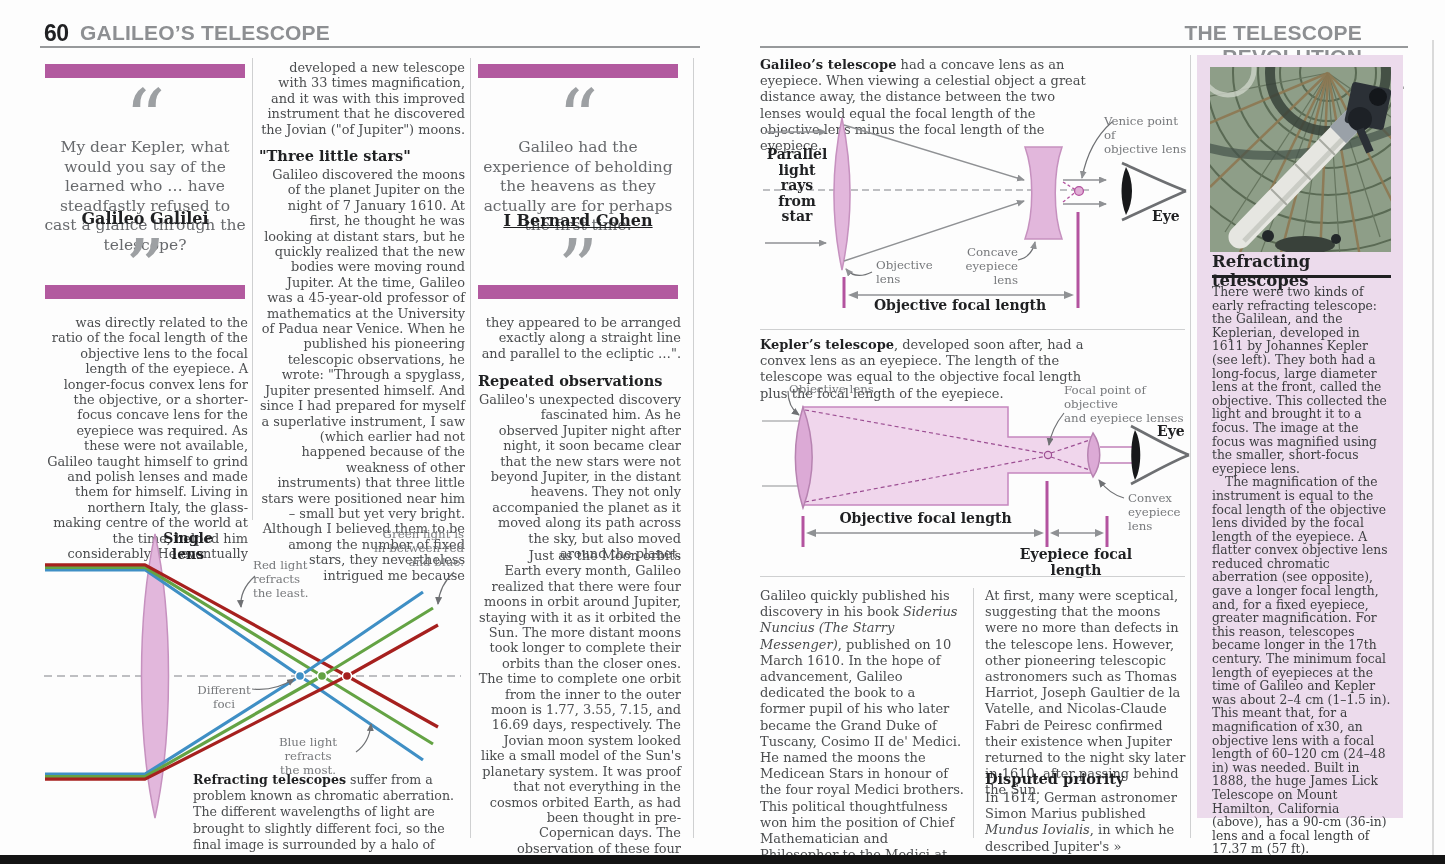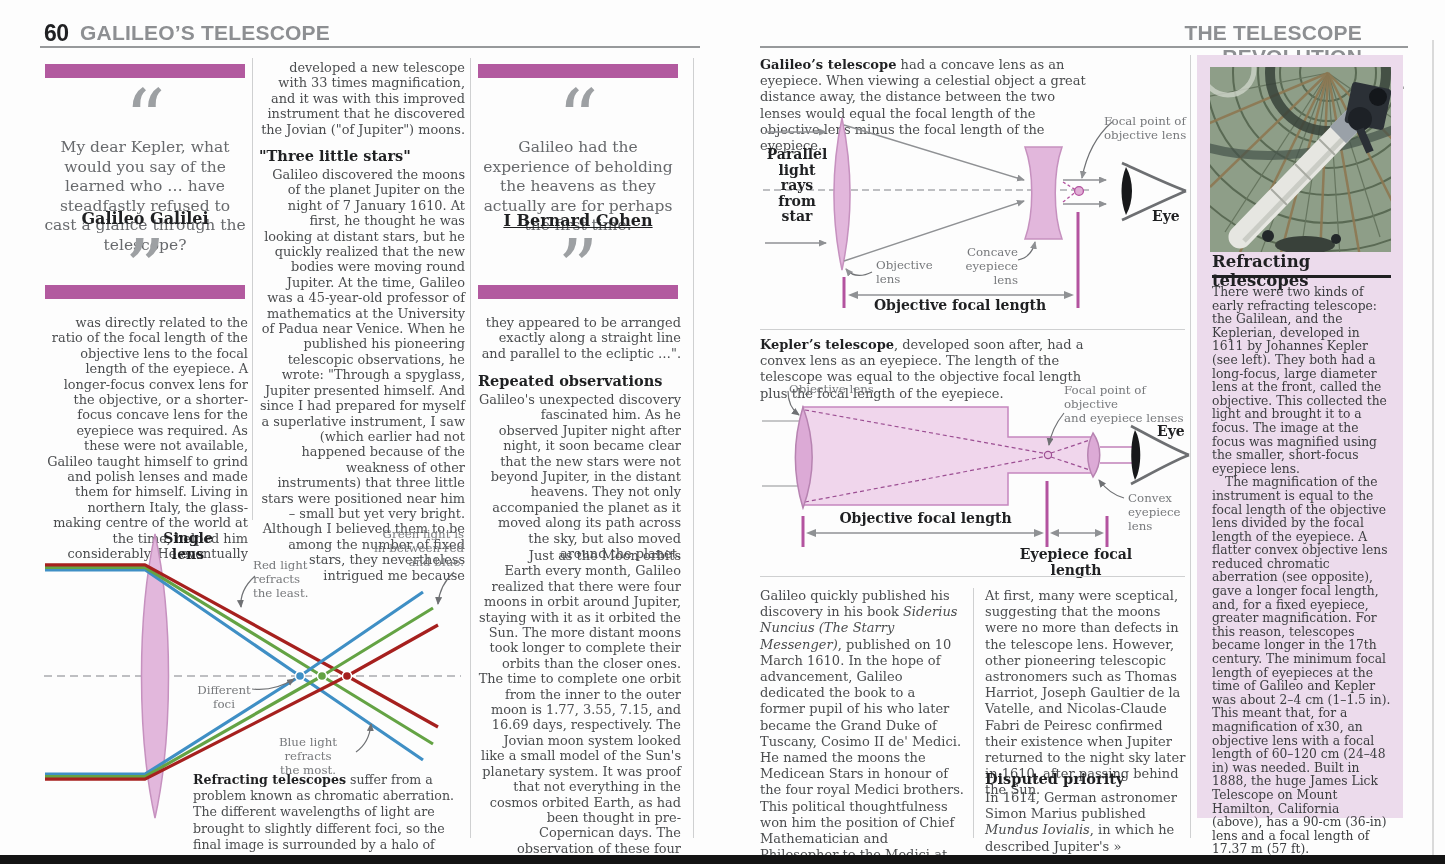--- a/index.html
+++ b/index.html
@@ -151,21 +151,21 @@
       <line x1="95" y1="183" x2="307" y2="183" stroke="#8f9194" stroke-width="1.3"></line>
       <path d="M88,183 l10,-4 v8 Z" fill="#8f9194"></path>
       <path d="M314,183 l-10,-4 v8 Z" fill="#8f9194"></path>
     </g>
   </svg>
   <div class="abs lblb pre" style="left:760px;top:147px;width:74px;text-align:center;">Parallel
 light
 rays
 from
 star</div>
-  <div class="abs lbl pre" style="left:1104px;top:115px;width:84px;">Focal point of
+  <div class="abs lbl pre" style="left:1104px;top:115px;width:84px;">Venice point of
 objective lens</div>
   <div class="abs lbl pre" style="left:876px;top:259px;width:64px;">Objective
 lens</div>
   <div class="abs lbl pre" style="left:942px;top:246px;width:76px;text-align:right;">Concave
 eyepiece lens</div>
   <div class="abs lblb" style="left:1152px;top:209px;">Eye</div>
   <div class="abs lblb" style="left:845px;top:298px;width:230px;text-align:center;">Objective focal length</div>
 
   <div class="abs rule-thin" style="left:760px;top:329px;width:425px;height:1px;"></div>
 

